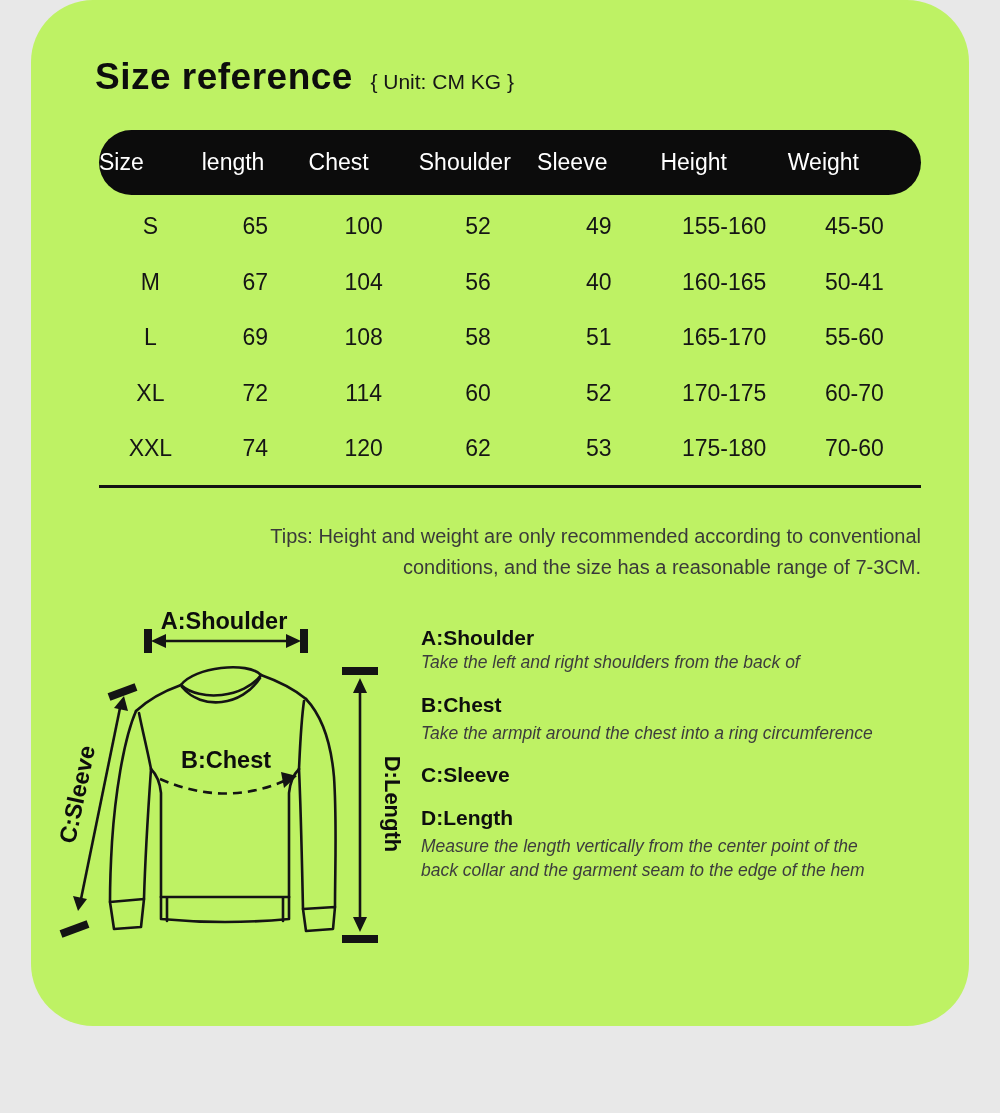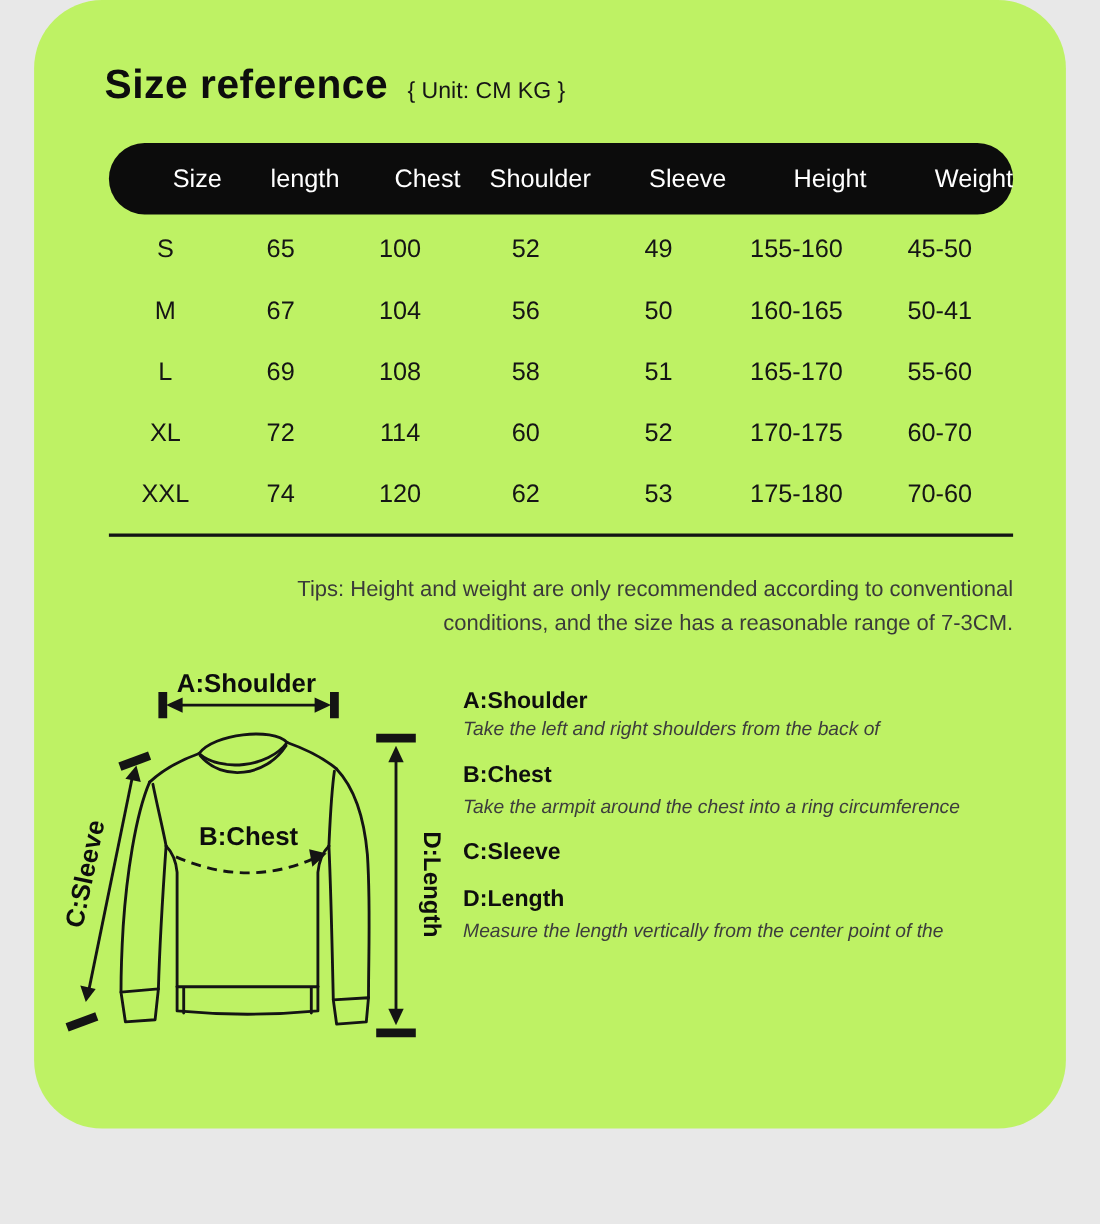--- a/index.html
+++ b/index.html
@@ -14,21 +14,21 @@
     background:#bef264;border-radius:62px;overflow:hidden;
   }
   
   .title-row{position:absolute;left:64px;top:56px;white-space:nowrap;}
   .page-title{display:inline;font-size:37px;font-weight:bold;color:#0d0d0d;letter-spacing:.5px;}
   .unit-note{display:inline;font-size:21px;color:#161616;margin-left:13px;}
   
   .size-table{position:absolute;left:68px;top:130px;width:822px;}
   .tgrid{display:grid;grid-template-columns:12.5% 13% 13.4% 14.4% 15% 15.5% 16.2%;align-items:center;}
   .thead{background:#0c0c0c;color:#ffffff;border-radius:33px;height:65px;font-size:23px;}
-  .th{text-align:right;}
+  .th{text-align:left;}
   .tbody{border-bottom:3px solid #141414;padding:4px 0 8px 0;}
   .trow{height:55.5px;font-size:23px;color:#151515;}
   .td{text-align:center;}
   
   .tips{position:absolute;left:68px;top:501px;width:822px;text-align:right;
         font-size:20px;line-height:30.5px;color:#3a3a3a;}
   
   .diagram-svg{position:absolute;left:23px;top:592px;}
   .guide{position:absolute;left:390px;top:624px;width:552px;}
   .guide-block{margin-bottom:16px;}
@@ -64,21 +64,21 @@
         <div class="td">52</div>
         <div class="td">49</div>
         <div class="td">155-160</div>
         <div class="td">45-50</div>
       </div>
       <div class="trow tgrid">
         <div class="td">M</div>
         <div class="td">67</div>
         <div class="td">104</div>
         <div class="td">56</div>
-        <div class="td">50</div>
+        <div class="td">40</div>
         <div class="td">160-165</div>
         <div class="td">50-41</div>
       </div>
       <div class="trow tgrid">
         <div class="td">L</div>
         <div class="td">69</div>
         <div class="td">108</div>
         <div class="td">58</div>
         <div class="td">51</div>
         <div class="td">165-170</div>
@@ -179,16 +179,17 @@
     <div class="guide-block">
       <div class="guide-heading" style="margin-bottom:4px;">B:Chest</div>
       <div class="guide-line">Take the armpit around the chest into a ring circumference</div>
     </div>
     <div class="guide-block">
       <div class="guide-heading" style="margin-bottom:4px;">C:Sleeve</div>
     </div>
     <div class="guide-block">
       <div class="guide-heading" style="margin-bottom:4px;">D:Length</div>
       <div class="guide-line">Measure the length vertically from the center point of the</div>
+      <div class="guide-line">back collar and the garment seam to the edge of the hem</div>
     </div>
   </div>
 
 </div>
 
 </body></html>

